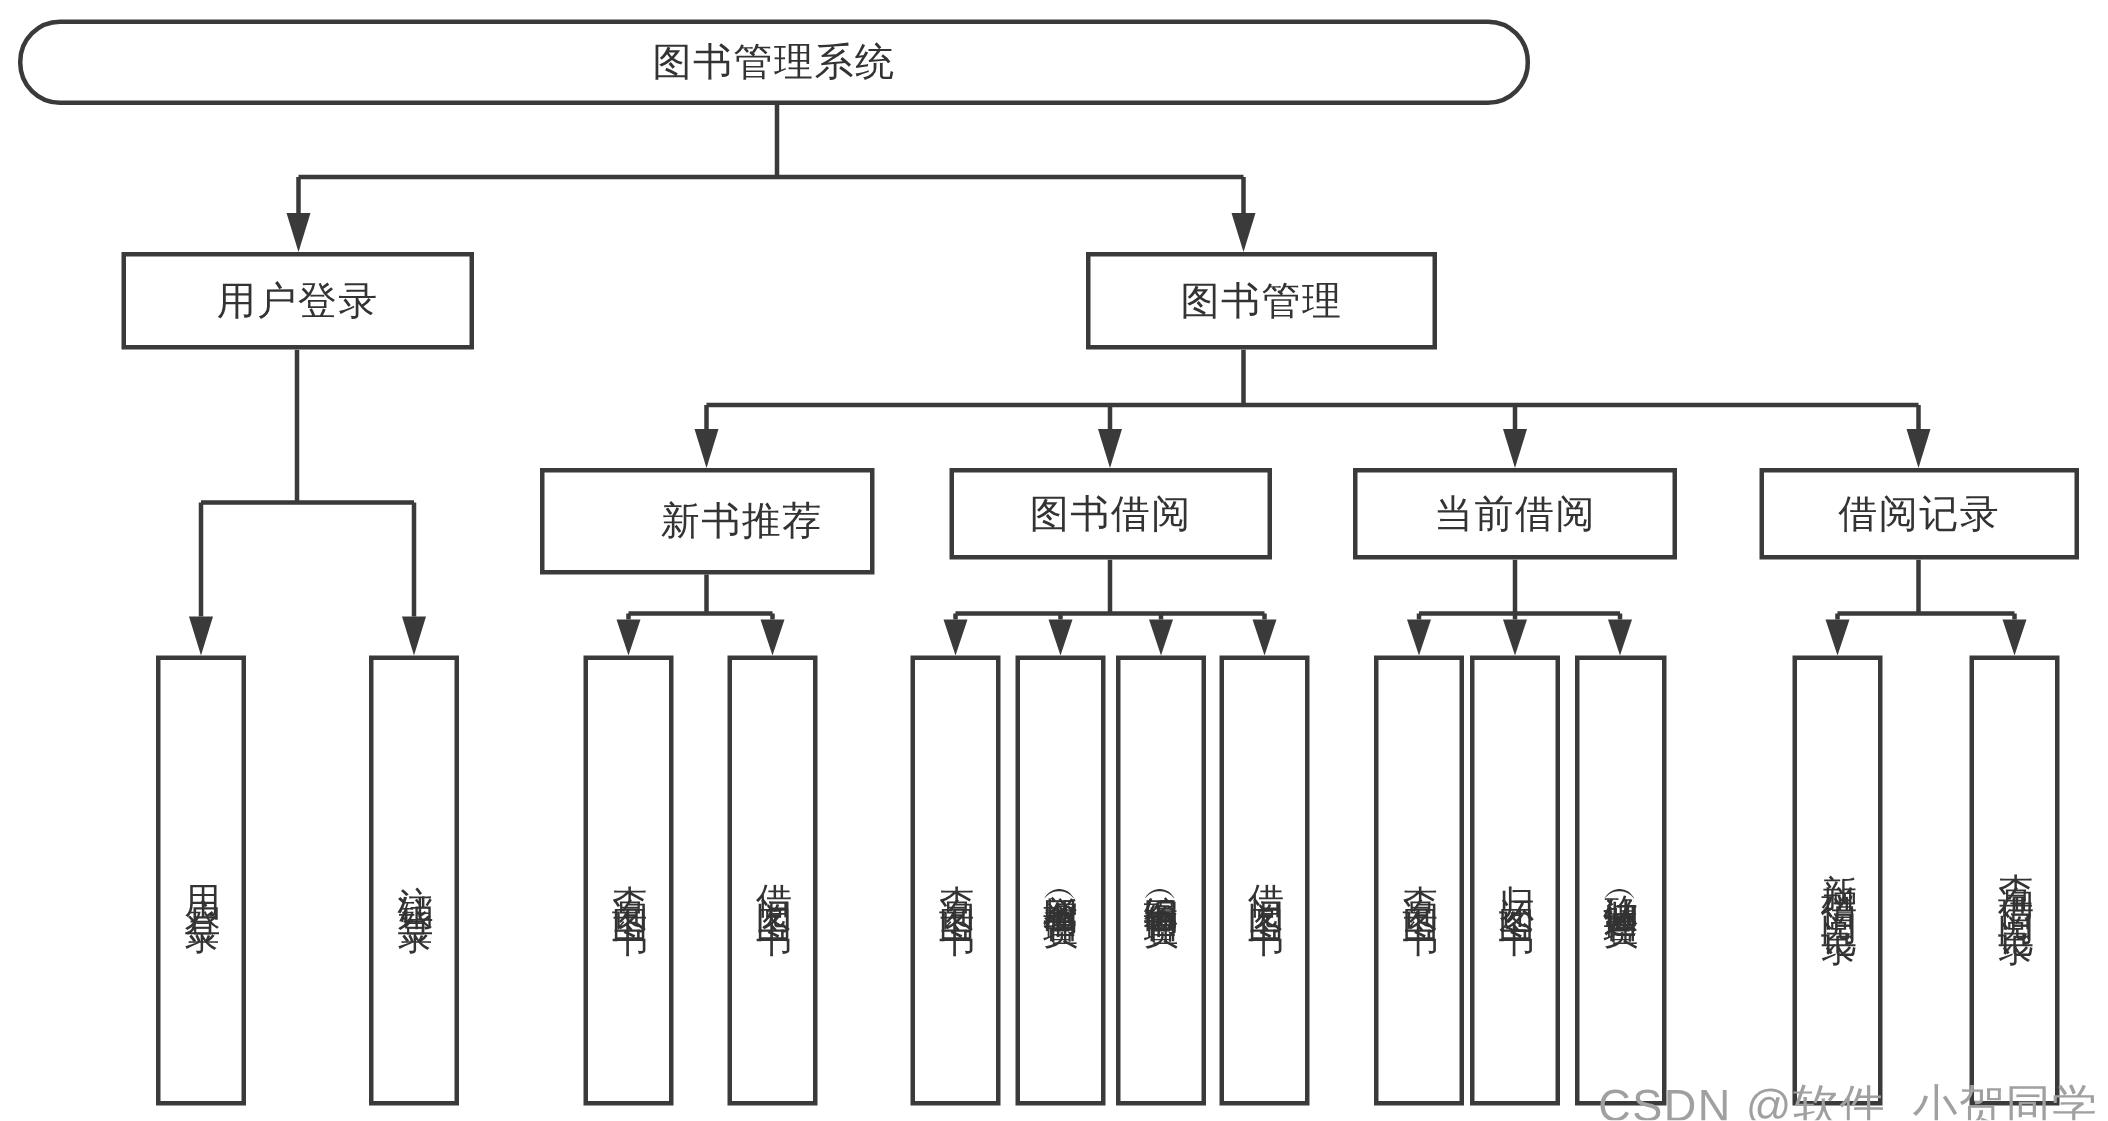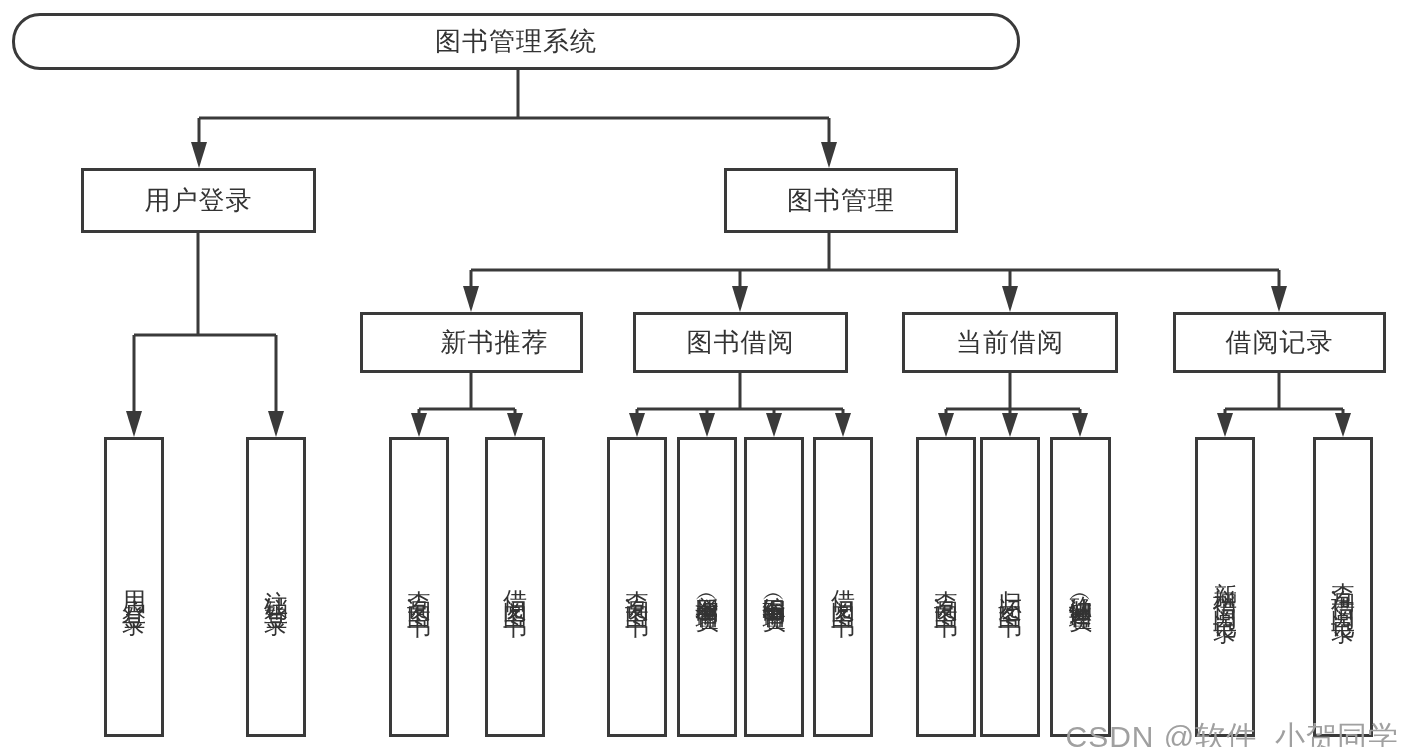--- a/index.html
+++ b/index.html
@@ -73,21 +73,21 @@
     <span>图书管理系统</span>
   </div>
 
   <div class="box hnode" style="left:81px;top:168px;width:235px;height:65px;">
     <span>用户登录</span>
   </div>
   <div class="box hnode" style="left:712px;top:168px;width:234px;height:65px;margin-left:12px;">
     <span>图书管理</span>
   </div>
 
-  <div class="box hnode" style="left:360px;top:312px;width:223px;height:61px;padding-left:46px;">
+  <div class="box hnode" style="left:360px;top:312px;width:223px;height:71px;padding-left:46px;">
     <span>新书推荐</span>
   </div>
   <div class="box hnode" style="left:633px;top:312px;width:215px;height:61px;">
     <span>图书借阅</span>
   </div>
   <div class="box hnode" style="left:902px;top:312px;width:216px;height:61px;">
     <span>当前借阅</span>
   </div>
   <div class="box hnode" style="left:1173px;top:312px;width:213px;height:61px;">
     <span>借阅记录</span>

